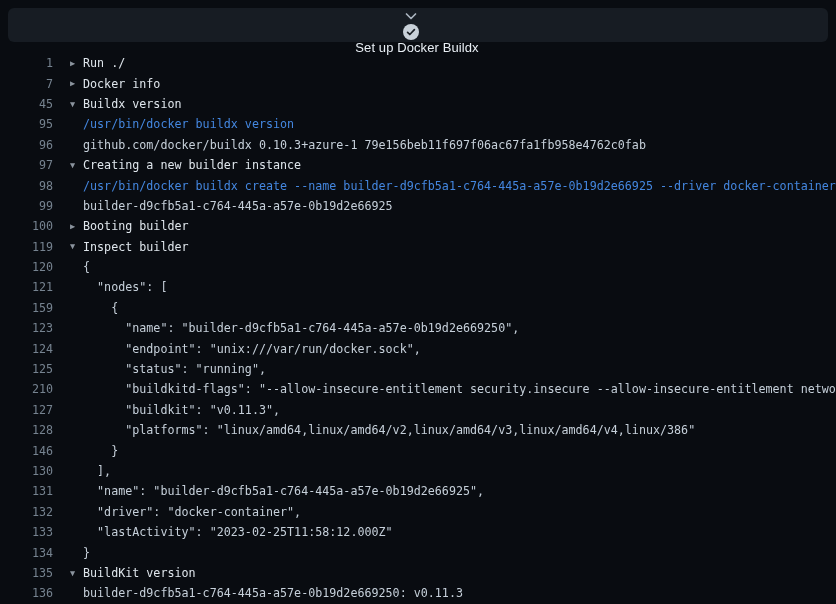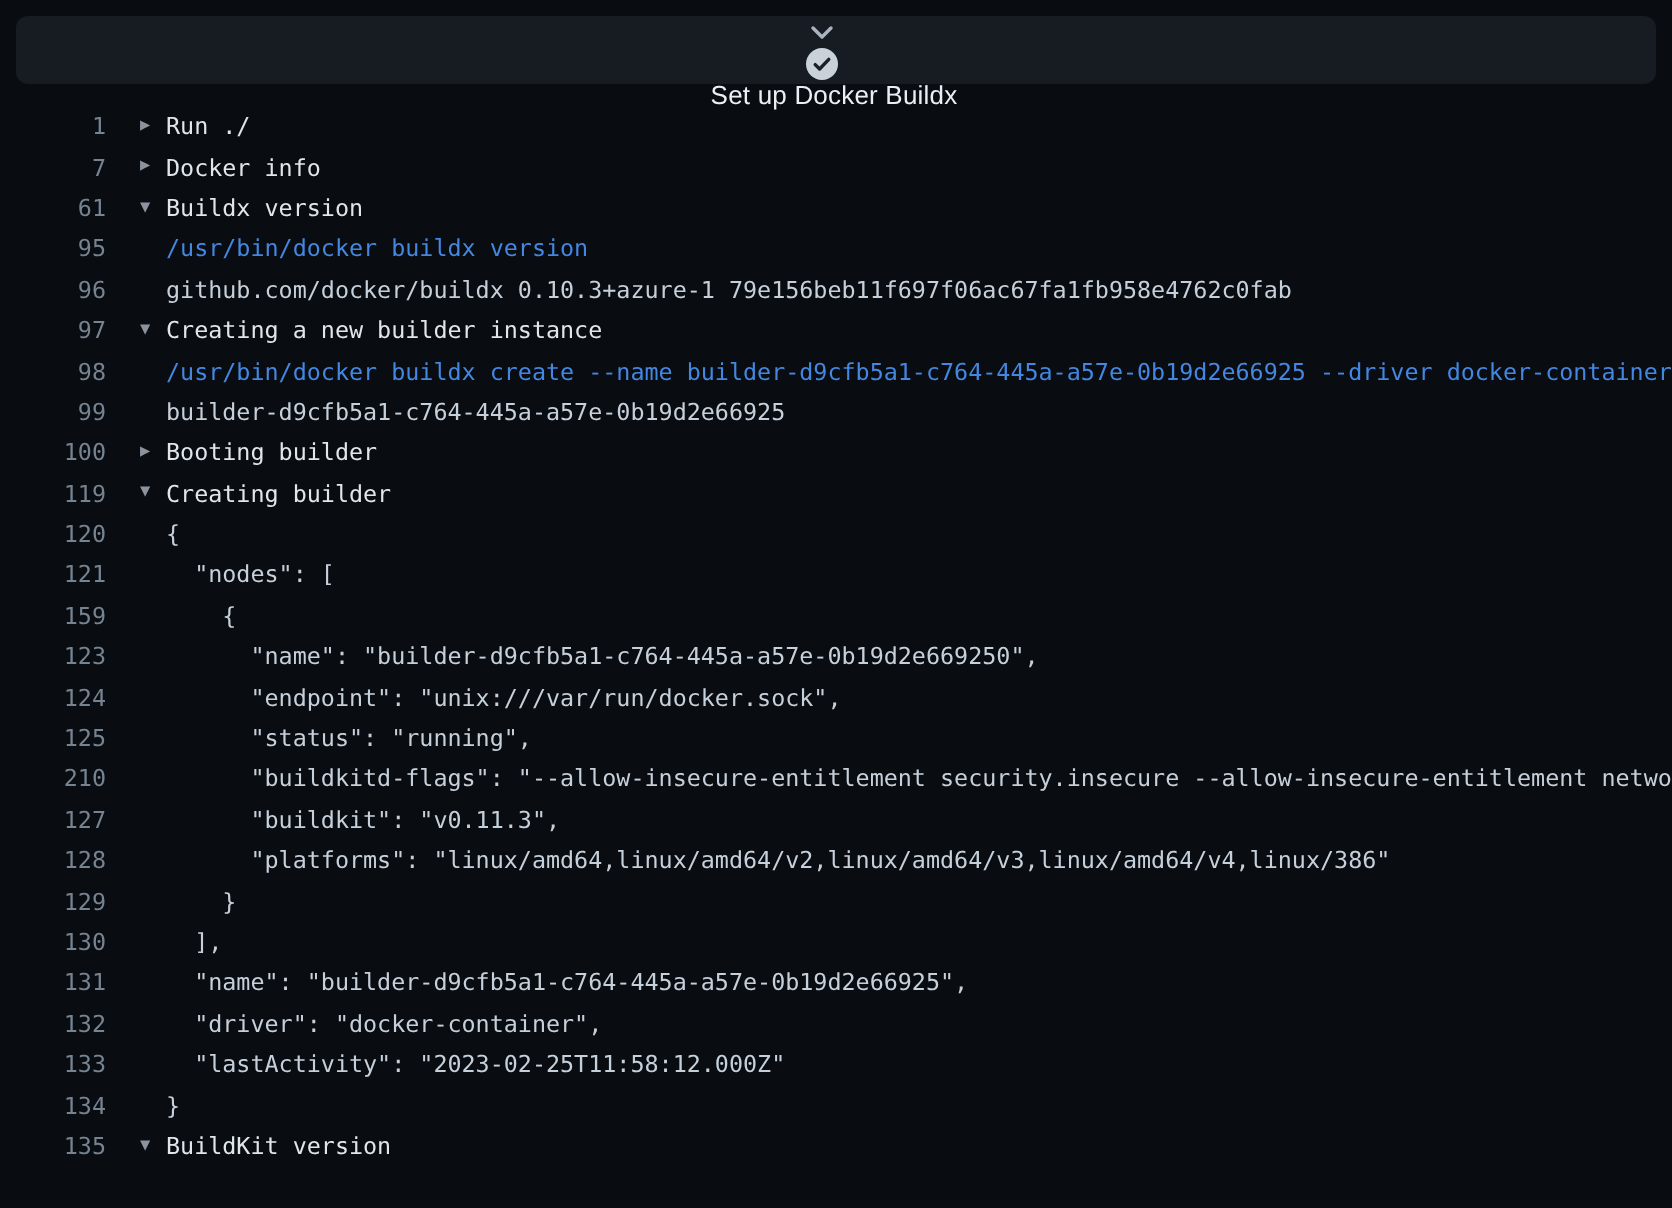--- a/index.html
+++ b/index.html
@@ -58,37 +58,38 @@
       <circle cx="8" cy="8" r="8" fill="#c9d1d9"></circle>
       <path d="M4.6 8.3l2.2 2.2 4.6-4.8" fill="none" stroke="#1b2026" stroke-width="1.7" stroke-linecap="round" stroke-linejoin="round"></path>
     </svg>
   </span>
   <span class="step-title">Set up Docker Buildx</span>
 </div>
 
 <div class="log">
     <div class="row group"><span class="num">1</span><span class="marker">▶</span><span class="text">Run ./</span></div>
     <div class="row group"><span class="num">7</span><span class="marker">▶</span><span class="text">Docker info</span></div>
-    <div class="row group"><span class="num">61</span><span class="marker">▼</span><span class="text">Buildx version</span></div>
+    <div class="row group"><span class="num">45</span><span class="marker">▼</span><span class="text">Buildx version</span></div>
     <div class="row command"><span class="num">95</span><span class="marker"></span><span class="text">/usr/bin/docker buildx version</span></div>
     <div class="row output"><span class="num">96</span><span class="marker"></span><span class="text">github.com/docker/buildx 0.10.3+azure-1 79e156beb11f697f06ac67fa1fb958e4762c0fab</span></div>
     <div class="row group"><span class="num">97</span><span class="marker">▼</span><span class="text">Creating a new builder instance</span></div>
     <div class="row command"><span class="num">98</span><span class="marker"></span><span class="text">/usr/bin/docker buildx create --name builder-d9cfb5a1-c764-445a-a57e-0b19d2e66925 --driver docker-container</span></div>
     <div class="row output"><span class="num">99</span><span class="marker"></span><span class="text">builder-d9cfb5a1-c764-445a-a57e-0b19d2e66925</span></div>
     <div class="row group"><span class="num">100</span><span class="marker">▶</span><span class="text">Booting builder</span></div>
-    <div class="row group"><span class="num">119</span><span class="marker">▼</span><span class="text">Creating builder</span></div>
+    <div class="row group"><span class="num">119</span><span class="marker">▼</span><span class="text">Inspect builder</span></div>
     <div class="row output"><span class="num">120</span><span class="marker"></span><span class="text">{</span></div>
     <div class="row output"><span class="num">121</span><span class="marker"></span><span class="text">  "nodes": [</span></div>
     <div class="row output"><span class="num">159</span><span class="marker"></span><span class="text">    {</span></div>
     <div class="row output"><span class="num">123</span><span class="marker"></span><span class="text">      "name": "builder-d9cfb5a1-c764-445a-a57e-0b19d2e669250",</span></div>
     <div class="row output"><span class="num">124</span><span class="marker"></span><span class="text">      "endpoint": "unix:///var/run/docker.sock",</span></div>
     <div class="row output"><span class="num">125</span><span class="marker"></span><span class="text">      "status": "running",</span></div>
     <div class="row output"><span class="num">210</span><span class="marker"></span><span class="text">      "buildkitd-flags": "--allow-insecure-entitlement security.insecure --allow-insecure-entitlement networ</span></div>
     <div class="row output"><span class="num">127</span><span class="marker"></span><span class="text">      "buildkit": "v0.11.3",</span></div>
     <div class="row output"><span class="num">128</span><span class="marker"></span><span class="text">      "platforms": "linux/amd64,linux/amd64/v2,linux/amd64/v3,linux/amd64/v4,linux/386"</span></div>
-    <div class="row output"><span class="num">129</span><span class="marker"></span><span class="text">    }</span></div>
+    <div class="row output"><span class="num">146</span><span class="marker"></span><span class="text">    }</span></div>
     <div class="row output"><span class="num">130</span><span class="marker"></span><span class="text">  ],</span></div>
     <div class="row output"><span class="num">131</span><span class="marker"></span><span class="text">  "name": "builder-d9cfb5a1-c764-445a-a57e-0b19d2e66925",</span></div>
     <div class="row output"><span class="num">132</span><span class="marker"></span><span class="text">  "driver": "docker-container",</span></div>
     <div class="row output"><span class="num">133</span><span class="marker"></span><span class="text">  "lastActivity": "2023-02-25T11:58:12.000Z"</span></div>
     <div class="row output"><span class="num">134</span><span class="marker"></span><span class="text">}</span></div>
     <div class="row group"><span class="num">135</span><span class="marker">▼</span><span class="text">BuildKit version</span></div>
+    <div class="row output"><span class="num">136</span><span class="marker"></span><span class="text">builder-d9cfb5a1-c764-445a-a57e-0b19d2e669250: v0.11.3</span></div>
   </div>
 
 </body></html>

